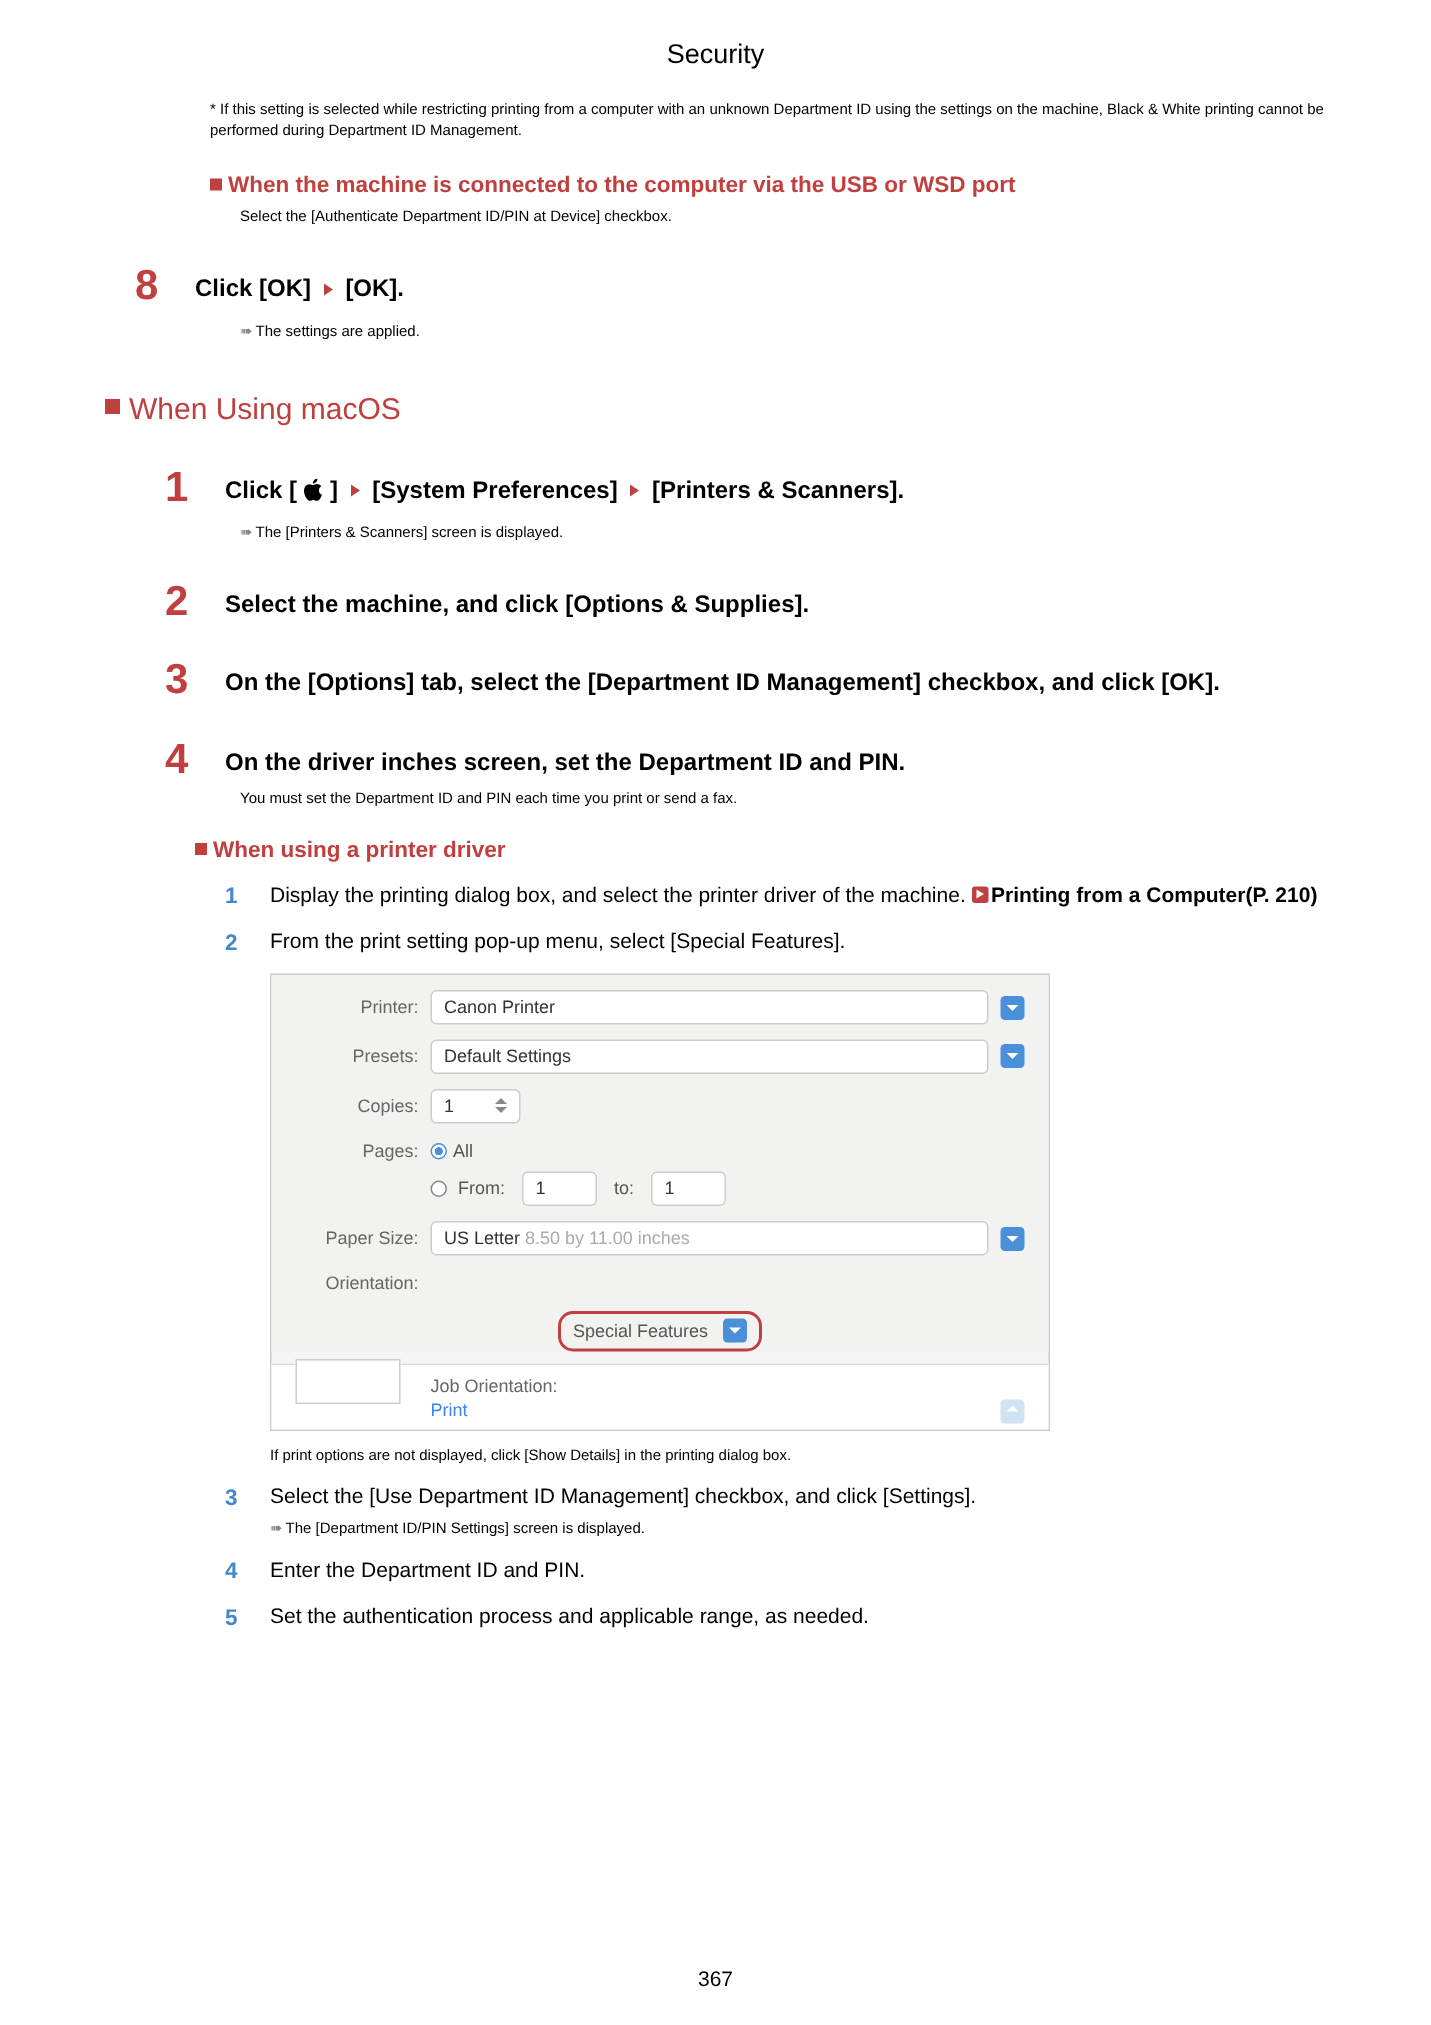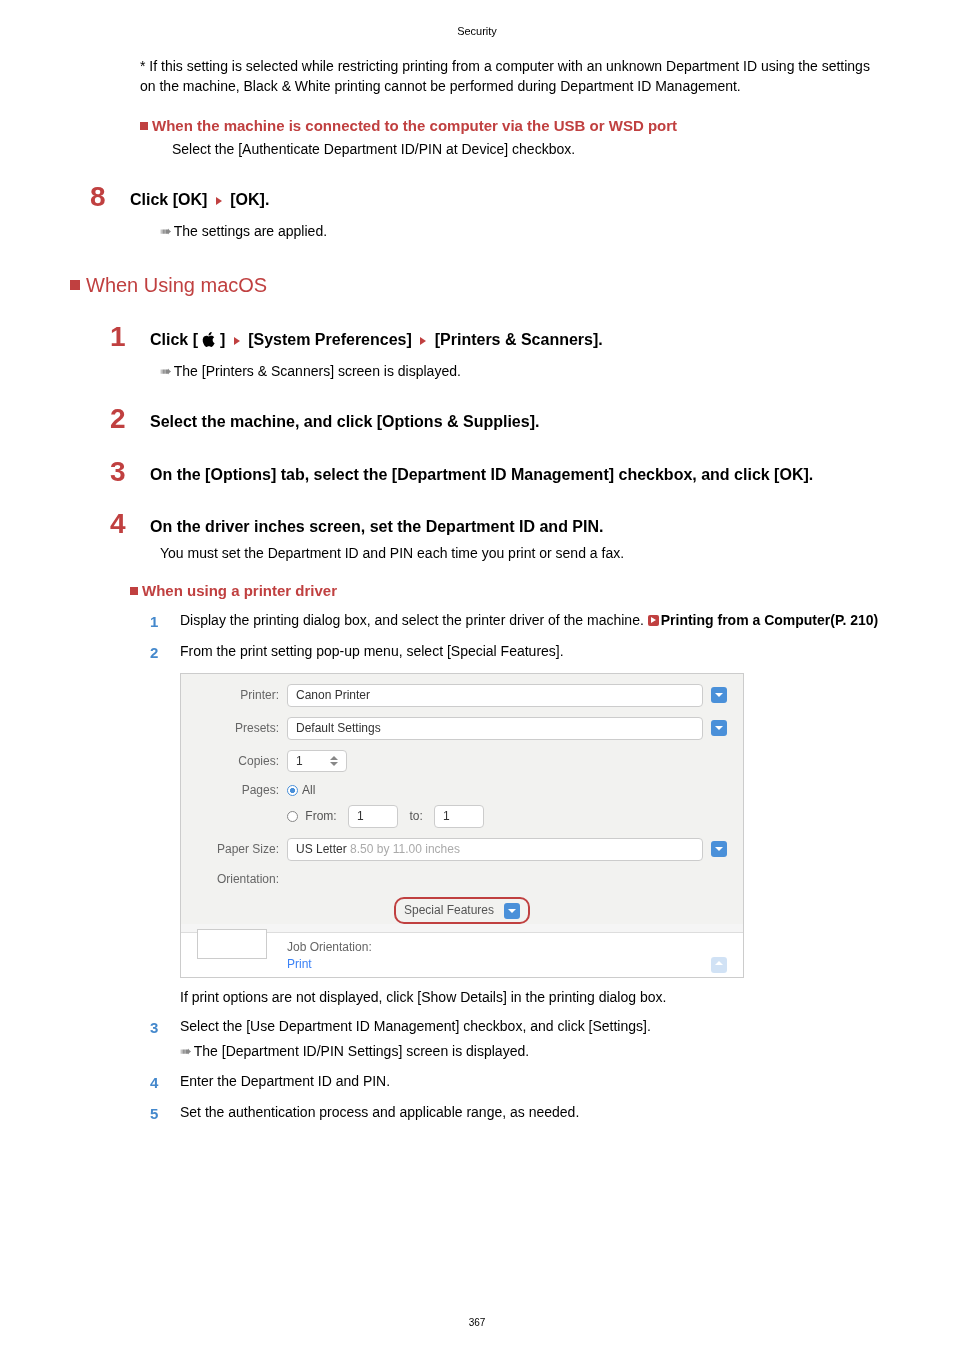--- a/index.html
+++ b/index.html
@@ -11,21 +11,21 @@
     color: #000;
     font-size: 14px;
     line-height: 1.4;
     position: relative;
   }
   .page {
     padding: 24px 70px 0 70px;
   }
   .header-title {
     text-align: center;
-    font-size: 11px;
+    font-size: 18px;
     margin-bottom: 18px;
   }
   .indent-1 { margin-left: 70px; }
   .indent-2 { margin-left: 90px; }
   .note-text { margin-bottom: 18px; }
   .red-sub-heading {
     color: #c04040;
     font-weight: bold;
     font-size: 15px;
     margin-bottom: 4px;
@@ -117,21 +117,21 @@
     content: "";
     position: absolute;
     left: 3px; top: 2px;
     width: 0; height: 0;
     border-top: 3px solid transparent;
     border-bottom: 3px solid transparent;
     border-left: 5px solid #fff;
   }
   .screenshot {
     margin: 10px 0 10px 30px;
-    width: 564px;
+    width: 520px;
     border: 1px solid #ccc;
     background: #f5f5f5;
     font-size: 12px;
     color: #555;
   }
   .shot-body { padding: 10px 16px 0 16px; background: #f2f2f0; }
   .shot-row {
     display: flex;
     align-items: center;
     margin-bottom: 10px;
@@ -203,37 +203,37 @@
   .spinner span {
     width:0;height:0;border-left:4px solid transparent;border-right:4px solid transparent;
   }
   .spinner .up { border-bottom:4px solid #888; margin-bottom:2px;}
   .spinner .dn { border-top:4px solid #888;}
   .page-num {
     position: absolute;
     bottom: 20px;
     left: 0; right: 0;
     text-align: center;
-    font-size: 10px;
-  }
-  .body-text { font-size: 14px; }
+    font-size: 14px;
+  }
+  .body-text { font-size: 10px; }
   .mt6 { margin-top: 6px; }
   .mt10 { margin-top: 10px; }
 </style>
 </head>
 <body>
 
 <div class="page">
   <div class="header-title">Security</div>
 
   <div class="indent-1 note-text body-text">* If this setting is selected while restricting printing from a computer with an unknown Department ID using the settings on the machine, Black &amp; White printing cannot be performed during Department ID Management.</div>
 
   <div class="indent-1">
     <div class="red-sub-heading">When the machine is connected to the computer via the USB or WSD port</div>
-    <div class="body-text" style="margin-left:32px">Select the [Authenticate Department ID/PIN at Device] checkbox.</div>
+    <div class="body-text" style="margin-left:20px">Select the [Authenticate Department ID/PIN at Device] checkbox.</div>
   </div>
 
   <div class="step-row" style="margin-left:20px">
     <div class="step-num">8</div>
     <div class="step-text">
       <span>Click [OK]</span>
       <span class="tri"></span>
       <span>[OK].</span>
     </div>
   </div>

